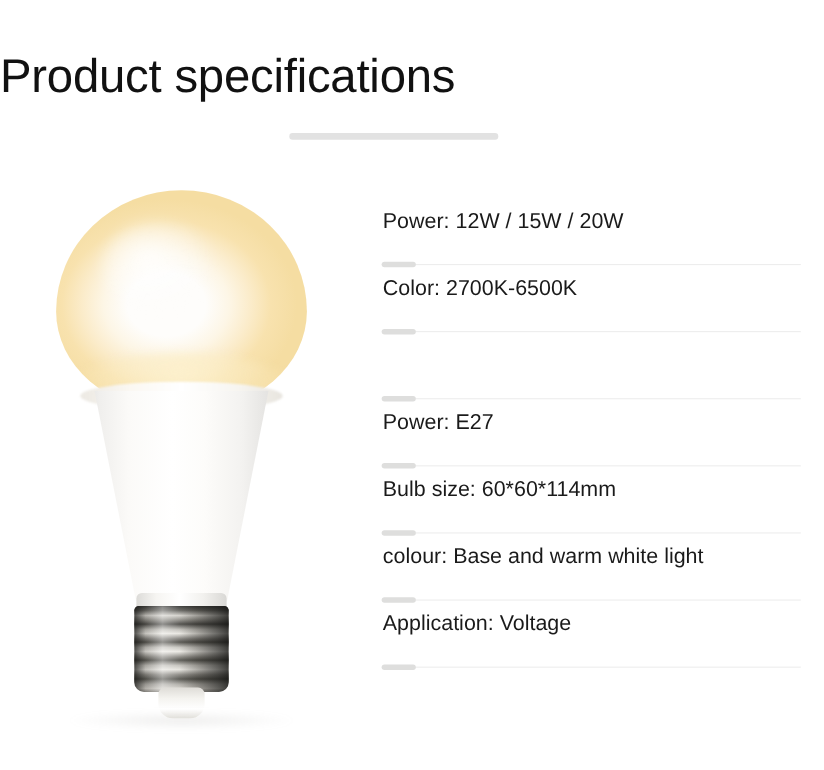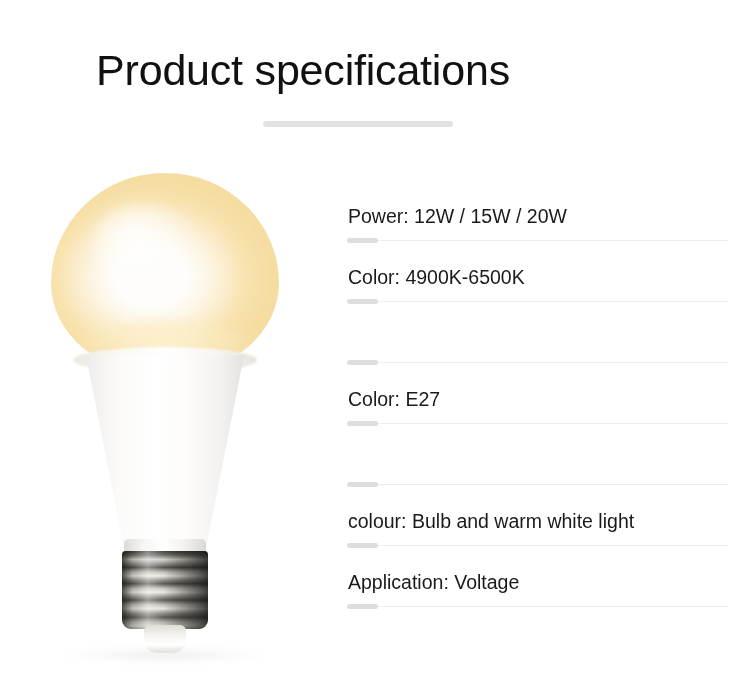--- a/index.html
+++ b/index.html
@@ -16,21 +16,20 @@
     color: #1a1a1a;
     -webkit-font-smoothing: antialiased;
   }
 
   
   .page-title {
     position: absolute;
     left: 0;
     top: 42px;
     width: 606px;
-    text-align: center;
     font-size: 43px;
     font-weight: 400;
     letter-spacing: -0.2px;
     line-height: 56px;
     color: #111111;
     white-space: nowrap;
   }
   .title-divider {
     position: absolute;
     left: 263px;
@@ -173,21 +172,21 @@
     top: 186px;
     width: 381px;
   }
   .spec-row {
     height: 61px;
     position: relative;
   }
   .spec-text {
     position: absolute;
     left: 1px;
-    top: 15px;
+    top: 0;
     font-size: 19.5px;
     line-height: 30px;
     font-weight: 400;
     color: #1a1a1a;
     white-space: nowrap;
   }
   .spec-divider {
     position: absolute;
     left: 0;
     bottom: 6px;
@@ -226,40 +225,41 @@
 </div>
 
 <div class="spec-list">
 
   <div class="spec-row">
     <div class="spec-text">Power: 12W / 15W / 20W</div>
     <div class="spec-divider"></div>
   </div>
 
   <div class="spec-row">
-    <div class="spec-text">Color: 4900K-6500K</div>
-    <div class="spec-divider"></div>
-  </div>
-
-
-  <div class="spec-row">
-    <div class="spec-divider"></div>
-  </div>
-
-  <div class="spec-row">
-    <div class="spec-text">Color: E27</div>
-    <div class="spec-divider"></div>
-  </div>
-
-  <div class="spec-row">
-    <div class="spec-divider"></div>
-  </div>
-
-  <div class="spec-row">
-    <div class="spec-text">colour: Bulb and warm white light</div>
+    <div class="spec-text">Color: 2700K-6500K</div>
+    <div class="spec-divider"></div>
+  </div>
+
+
+  <div class="spec-row">
+    <div class="spec-divider"></div>
+  </div>
+
+  <div class="spec-row">
+    <div class="spec-text">Power: E27</div>
+    <div class="spec-divider"></div>
+  </div>
+
+  <div class="spec-row">
+    <div class="spec-text">Bulb size: 60*60*114mm</div>
+    <div class="spec-divider"></div>
+  </div>
+
+  <div class="spec-row">
+    <div class="spec-text">colour: Base and warm white light</div>
     <div class="spec-divider"></div>
   </div>
 
   <div class="spec-row">
     <div class="spec-text">Application: Voltage</div>
     <div class="spec-divider"></div>
   </div>
 
 </div>
 

